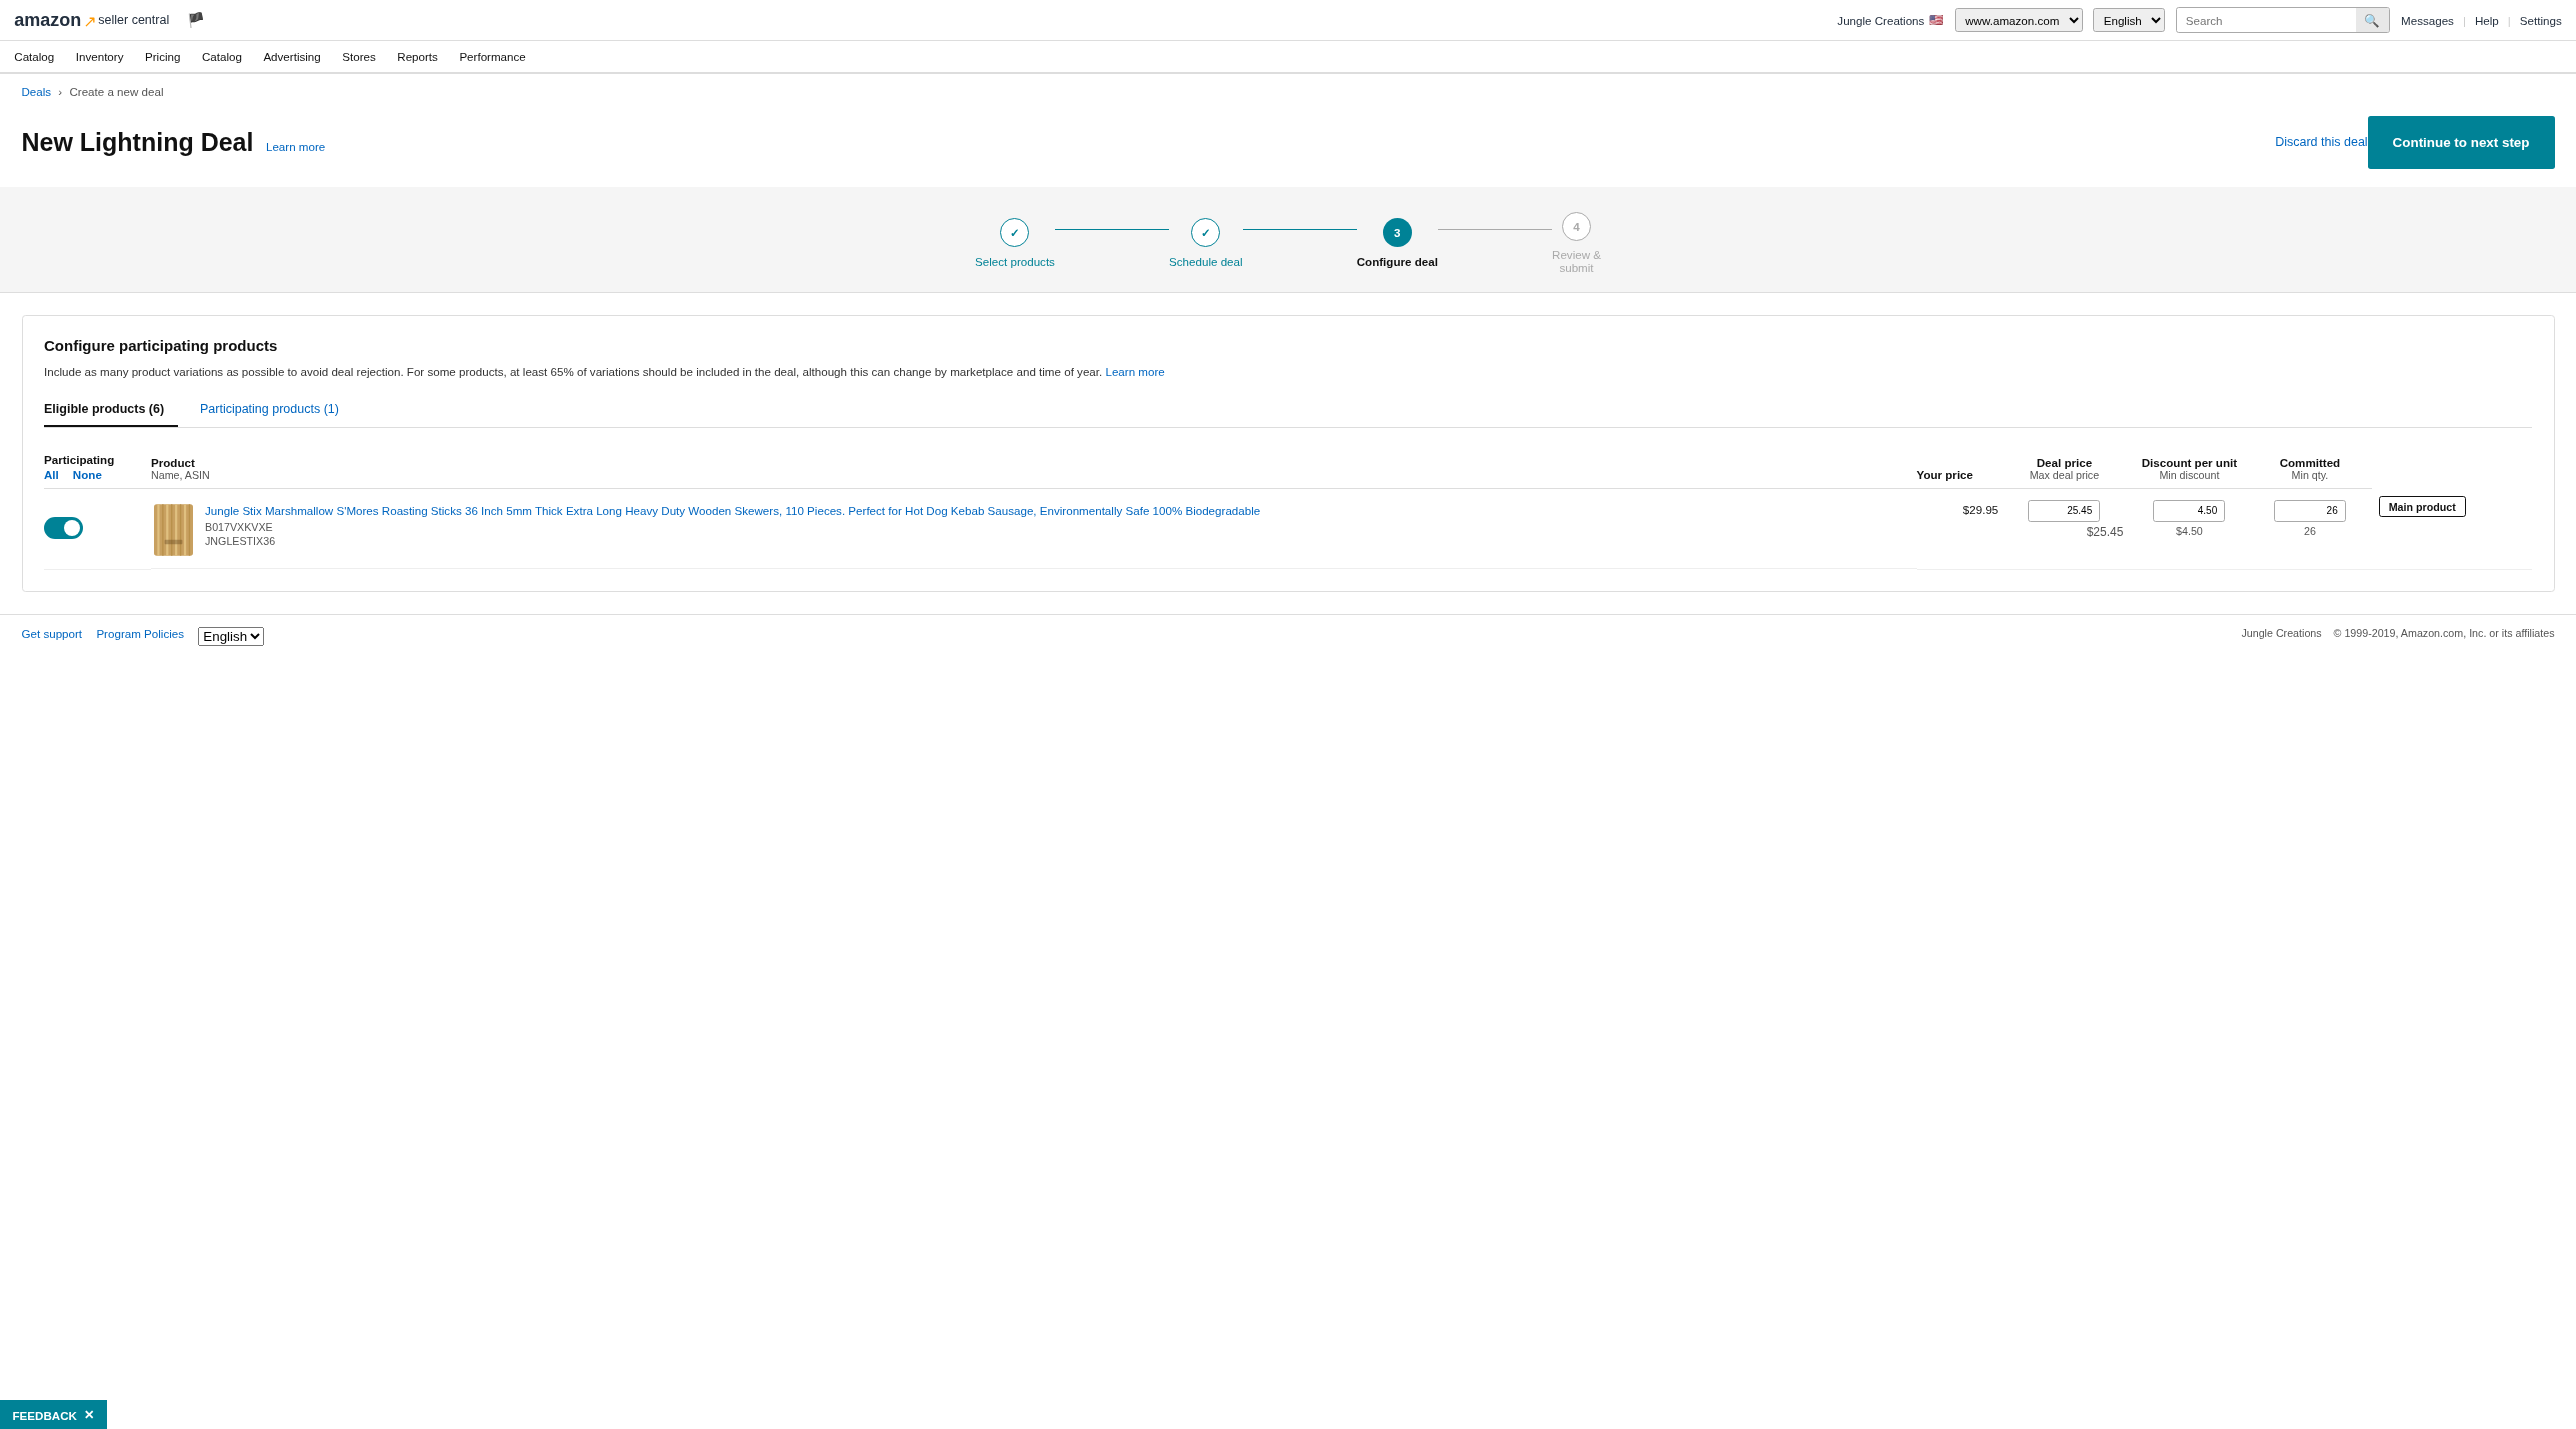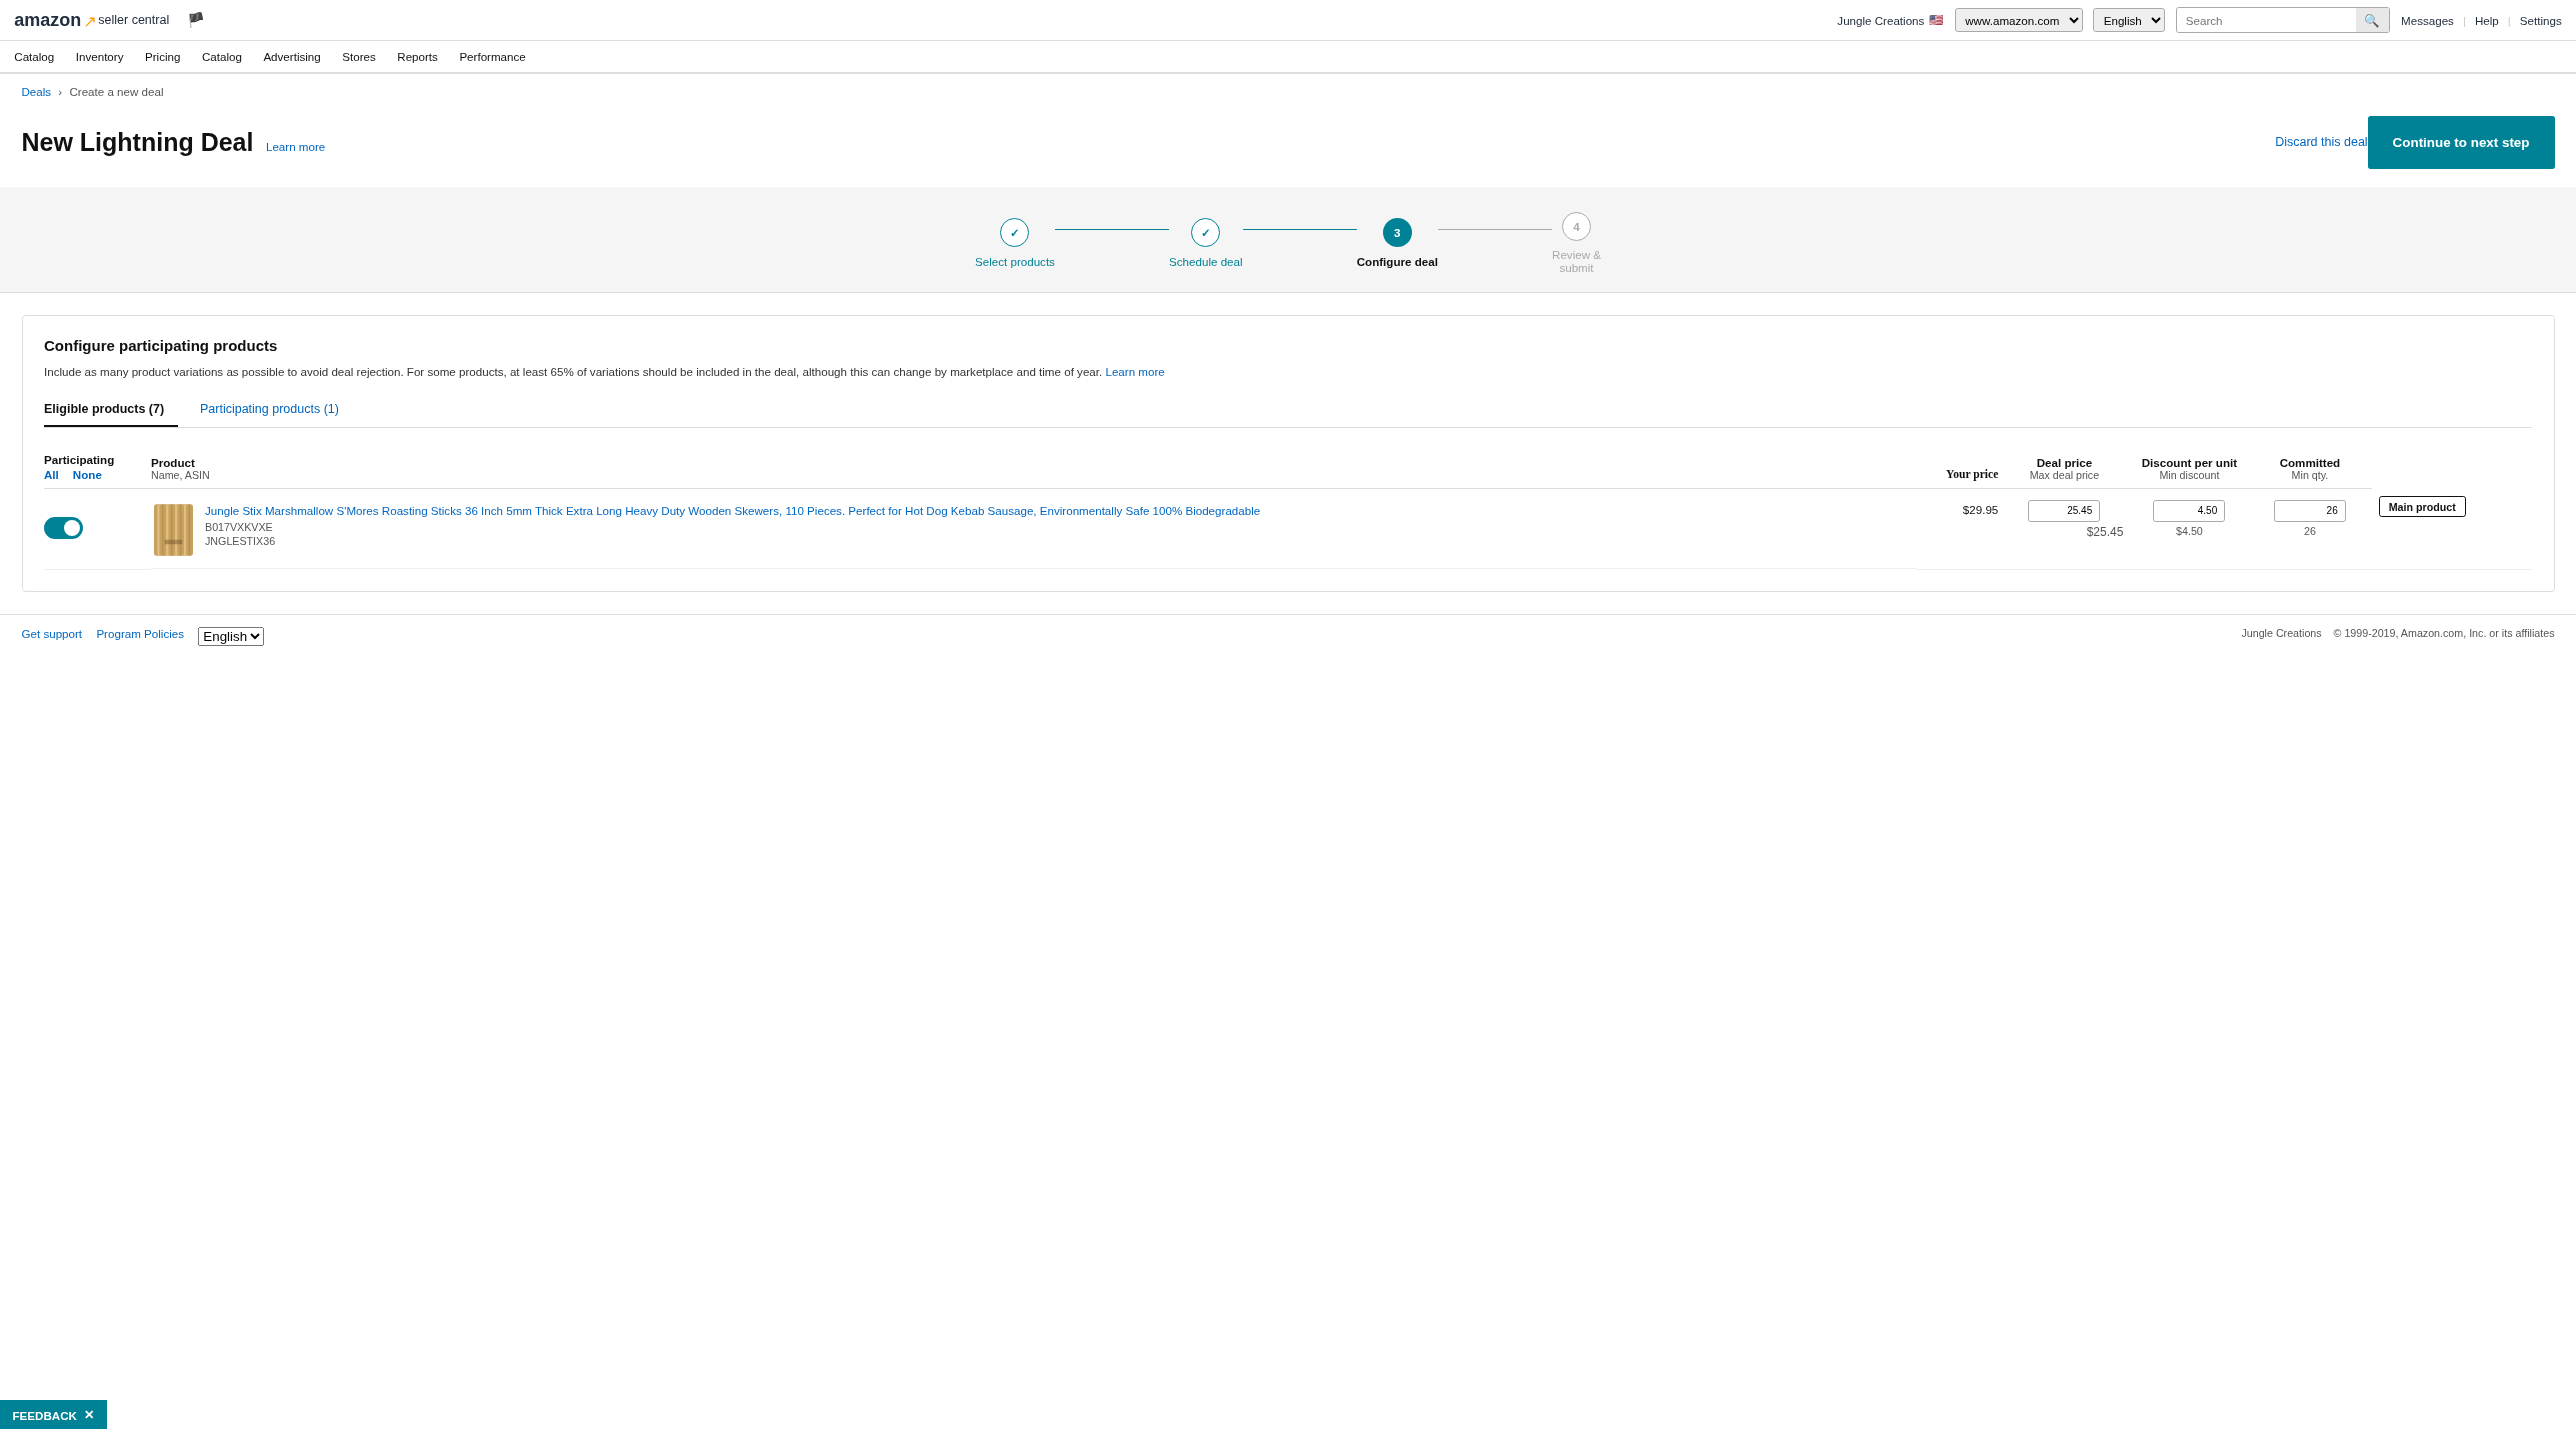--- a/index.html
+++ b/index.html
@@ -524,40 +524,40 @@
 
 <div class="main-content">
   <div class="section-card">
     <div class="section-title">Configure participating products</div>
     <p class="section-desc">
       <span>Include as many product variations as possible to avoid deal rejection. For some products, at least 65% of variations should be included in the deal, although this can change by marketplace and time of year.</span>
       <a>Learn more</a>
     </p>
 
     <div class="tabs">
-      <div class="tab active">Eligible products (7)</div>
+      <div class="tab active">Eligible products (6)</div>
       <div class="tab link-style">Participating products (1)</div>
     </div>
 
     <table class="products-table">
       <thead>
         <tr>
           <th class="th-participating">
             <div>Participating</div>
             <div class="all-none">
               <a>All</a>
               <span>&nbsp;</span>
               <a>None</a>
             </div>
           </th>
           <th>
             <div>Product</div>
             <div class="sub" style="font-weight:normal; color:#555; font-size:10.7px;">Name, ASIN</div>
           </th>
-          <th class="th-price" style="text-align:right;font-family:Liberation Serif, serif;">Your price</th>
+          <th class="th-price" style="text-align:left;">Your price</th>
           <th class="th-deal-price" style="text-align:center;">
             <div>Deal price</div>
             <div style="font-weight:normal; color:#555; font-size:10.7px;">Max deal price</div>
           </th>
           <th class="th-discount" style="text-align:center;">
             <div>Discount per unit</div>
             <div style="font-weight:normal; color:#555; font-size:10.7px;">Min discount</div>
           </th>
           <th class="th-committed" style="text-align:center;">
             <div>Committed</div>

